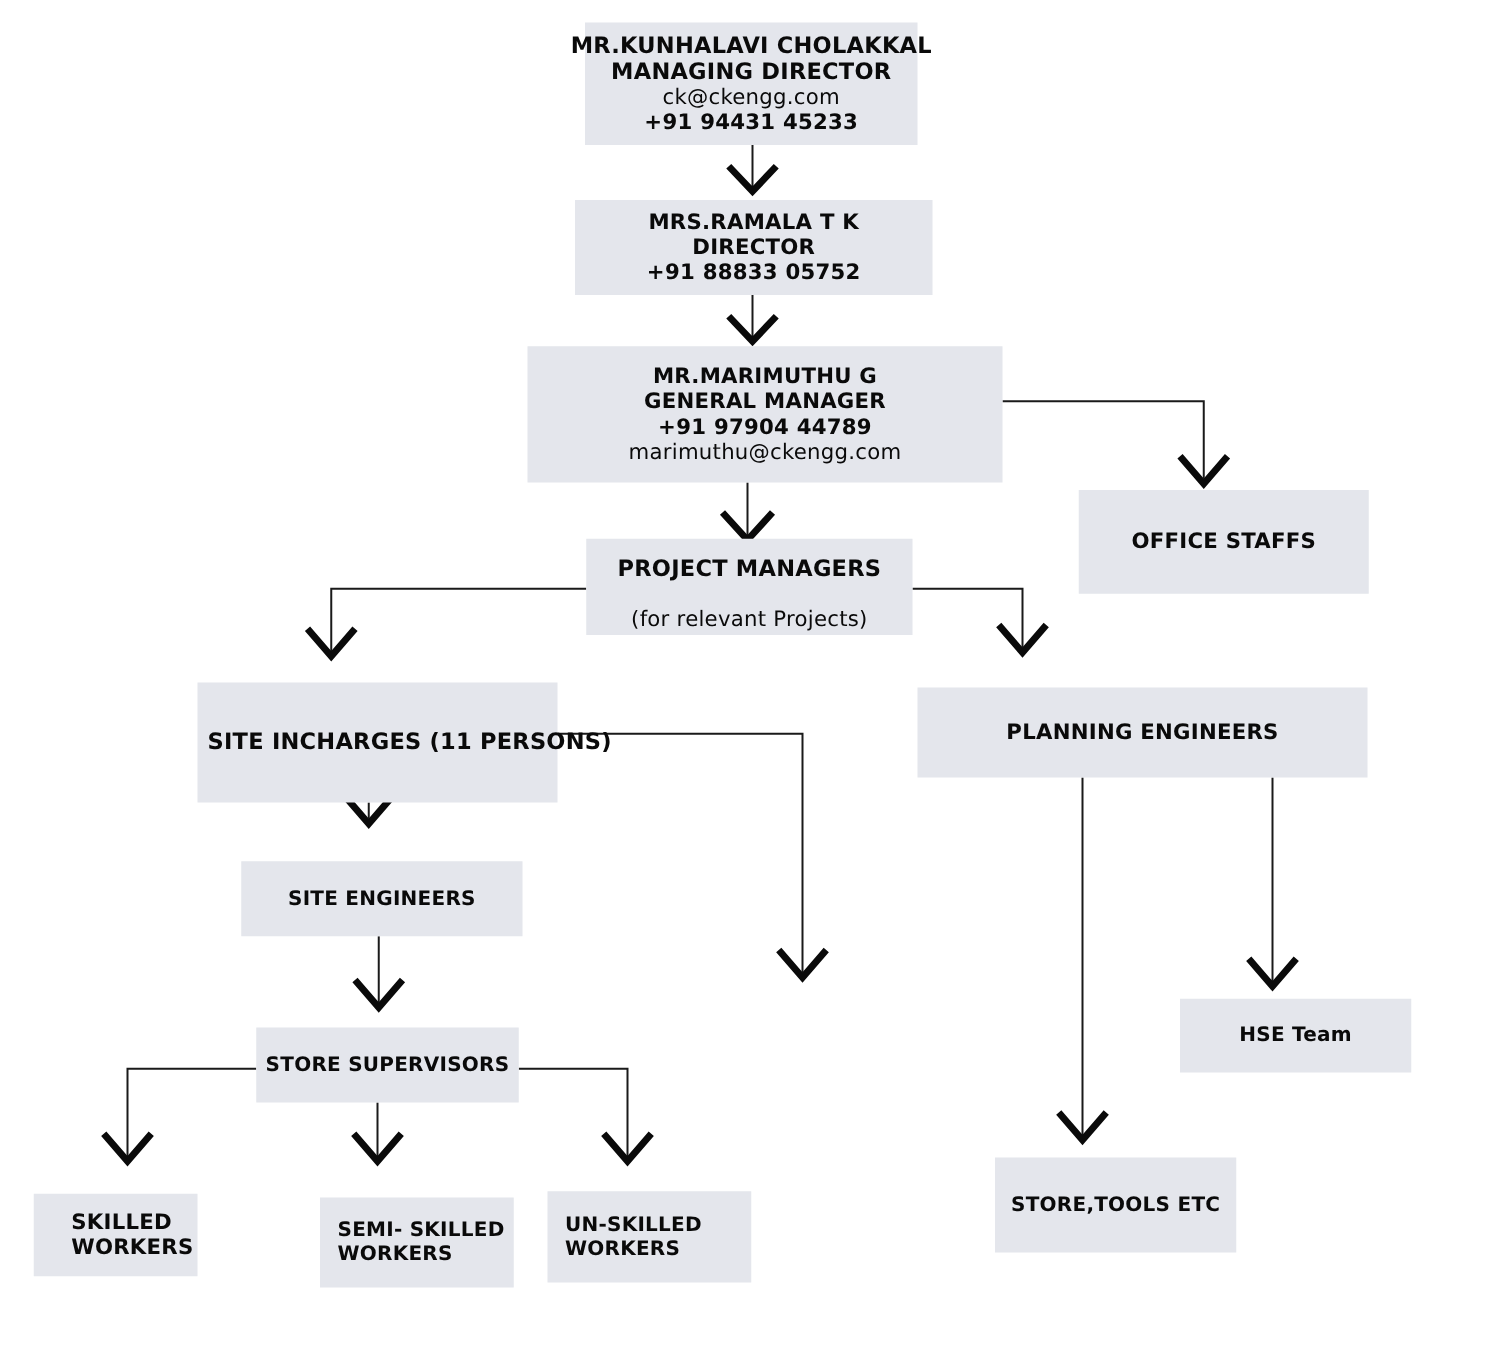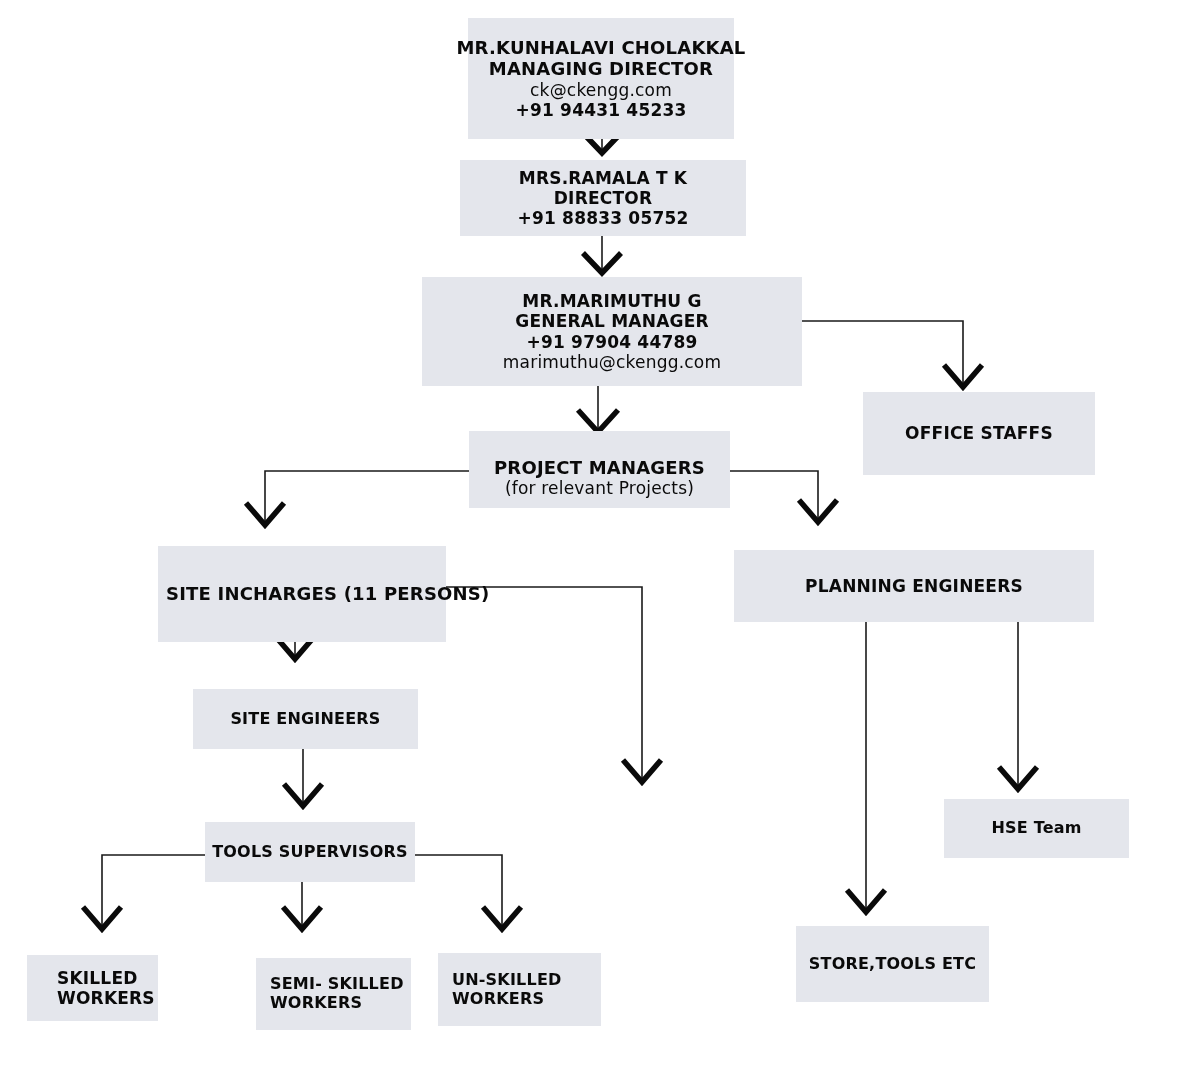--- a/index.html
+++ b/index.html
@@ -99,41 +99,41 @@
       <polyline points="623,760 642,782 661,760"></polyline>
       <polyline points="284,784 303,806 322,784"></polyline>
       <polyline points="83,907 102,929 121,907"></polyline>
       <polyline points="283,907 302,929 321,907"></polyline>
       <polyline points="483,907 502,929 521,907"></polyline>
       <polyline points="847,890 866,912 885,890"></polyline>
       <polyline points="999,767 1018,789 1037,767"></polyline>
     </g>
   </svg>
 
-  <div class="node ctr" style="left:468px; top:18px; width:266px; height:121px; padding:4px 6px;">
+  <div class="node ctr" style="left:468px; top:18px; width:266px; height:98px; padding:4px 6px;">
     <span class="line bold s18">MR.KUNHALAVI CHOLAKKAL</span>
     <span class="line bold s18">MANAGING DIRECTOR</span>
     <span class="line reg s17">ck@ckengg.com</span>
     <span class="line bold s17">+91 94431 45233</span>
   </div>
 
   <div class="node ctr" style="left:460px; top:160px; width:286px; height:76px; padding:4px 6px;">
     <span class="line bold s17">MRS.RAMALA T K</span>
     <span class="line bold s17">DIRECTOR</span>
     <span class="line bold s17">+91 88833 05752</span>
   </div>
 
   <div class="node ctr" style="left:422px; top:277px; width:380px; height:109px; padding:4px 6px;">
     <span class="line bold s17">MR.MARIMUTHU G</span>
     <span class="line bold s17">GENERAL MANAGER</span>
     <span class="line bold s17">+91 97904 44789</span>
     <span class="line reg s17">marimuthu@ckengg.com</span>
   </div>
 
-  <div class="node ctr" style="left:469px; top:431px; width:261px; height:77px; padding:14px 6px; justify-content:flex-start;">
+  <div class="node ctr" style="left:469px; top:431px; width:261px; height:77px; padding:2px 6px; justify-content:flex-start;gap:20px;">
     <span class="line bold s18" style="margin-top:12px;">PROJECT MANAGERS</span>
     <span class="line reg s17">(for relevant Projects)</span>
   </div>
 
   <div class="node ctr" style="left:863px; top:392px; width:232px; height:83px;">
     <span class="line bold s17">OFFICE STAFFS</span>
   </div>
 
   <div class="node lft" style="left:158px; top:546px; width:288px; height:96px; padding-left:8px;">
     <span class="line bold s18">SITE INCHARGES (11 PERSONS)</span>
@@ -141,21 +141,21 @@
 
   <div class="node ctr" style="left:734px; top:550px; width:360px; height:72px;">
     <span class="line bold s17">PLANNING ENGINEERS</span>
   </div>
 
   <div class="node ctr" style="left:193px; top:689px; width:225px; height:60px;">
     <span class="line bold s16">SITE ENGINEERS</span>
   </div>
 
   <div class="node ctr" style="left:205px; top:822px; width:210px; height:60px;">
-    <span class="line bold s16">TOOLS SUPERVISORS</span>
+    <span class="line bold s16">STORE SUPERVISORS</span>
   </div>
 
 
   <div class="node ctr" style="left:944px; top:799px; width:185px; height:59px;">
     <span class="line bold s16">HSE Team</span>
   </div>
 
   <div class="node ctr" style="left:796px; top:926px; width:193px; height:76px;">
     <span class="line bold s16">STORE,TOOLS ETC</span>
   </div>

